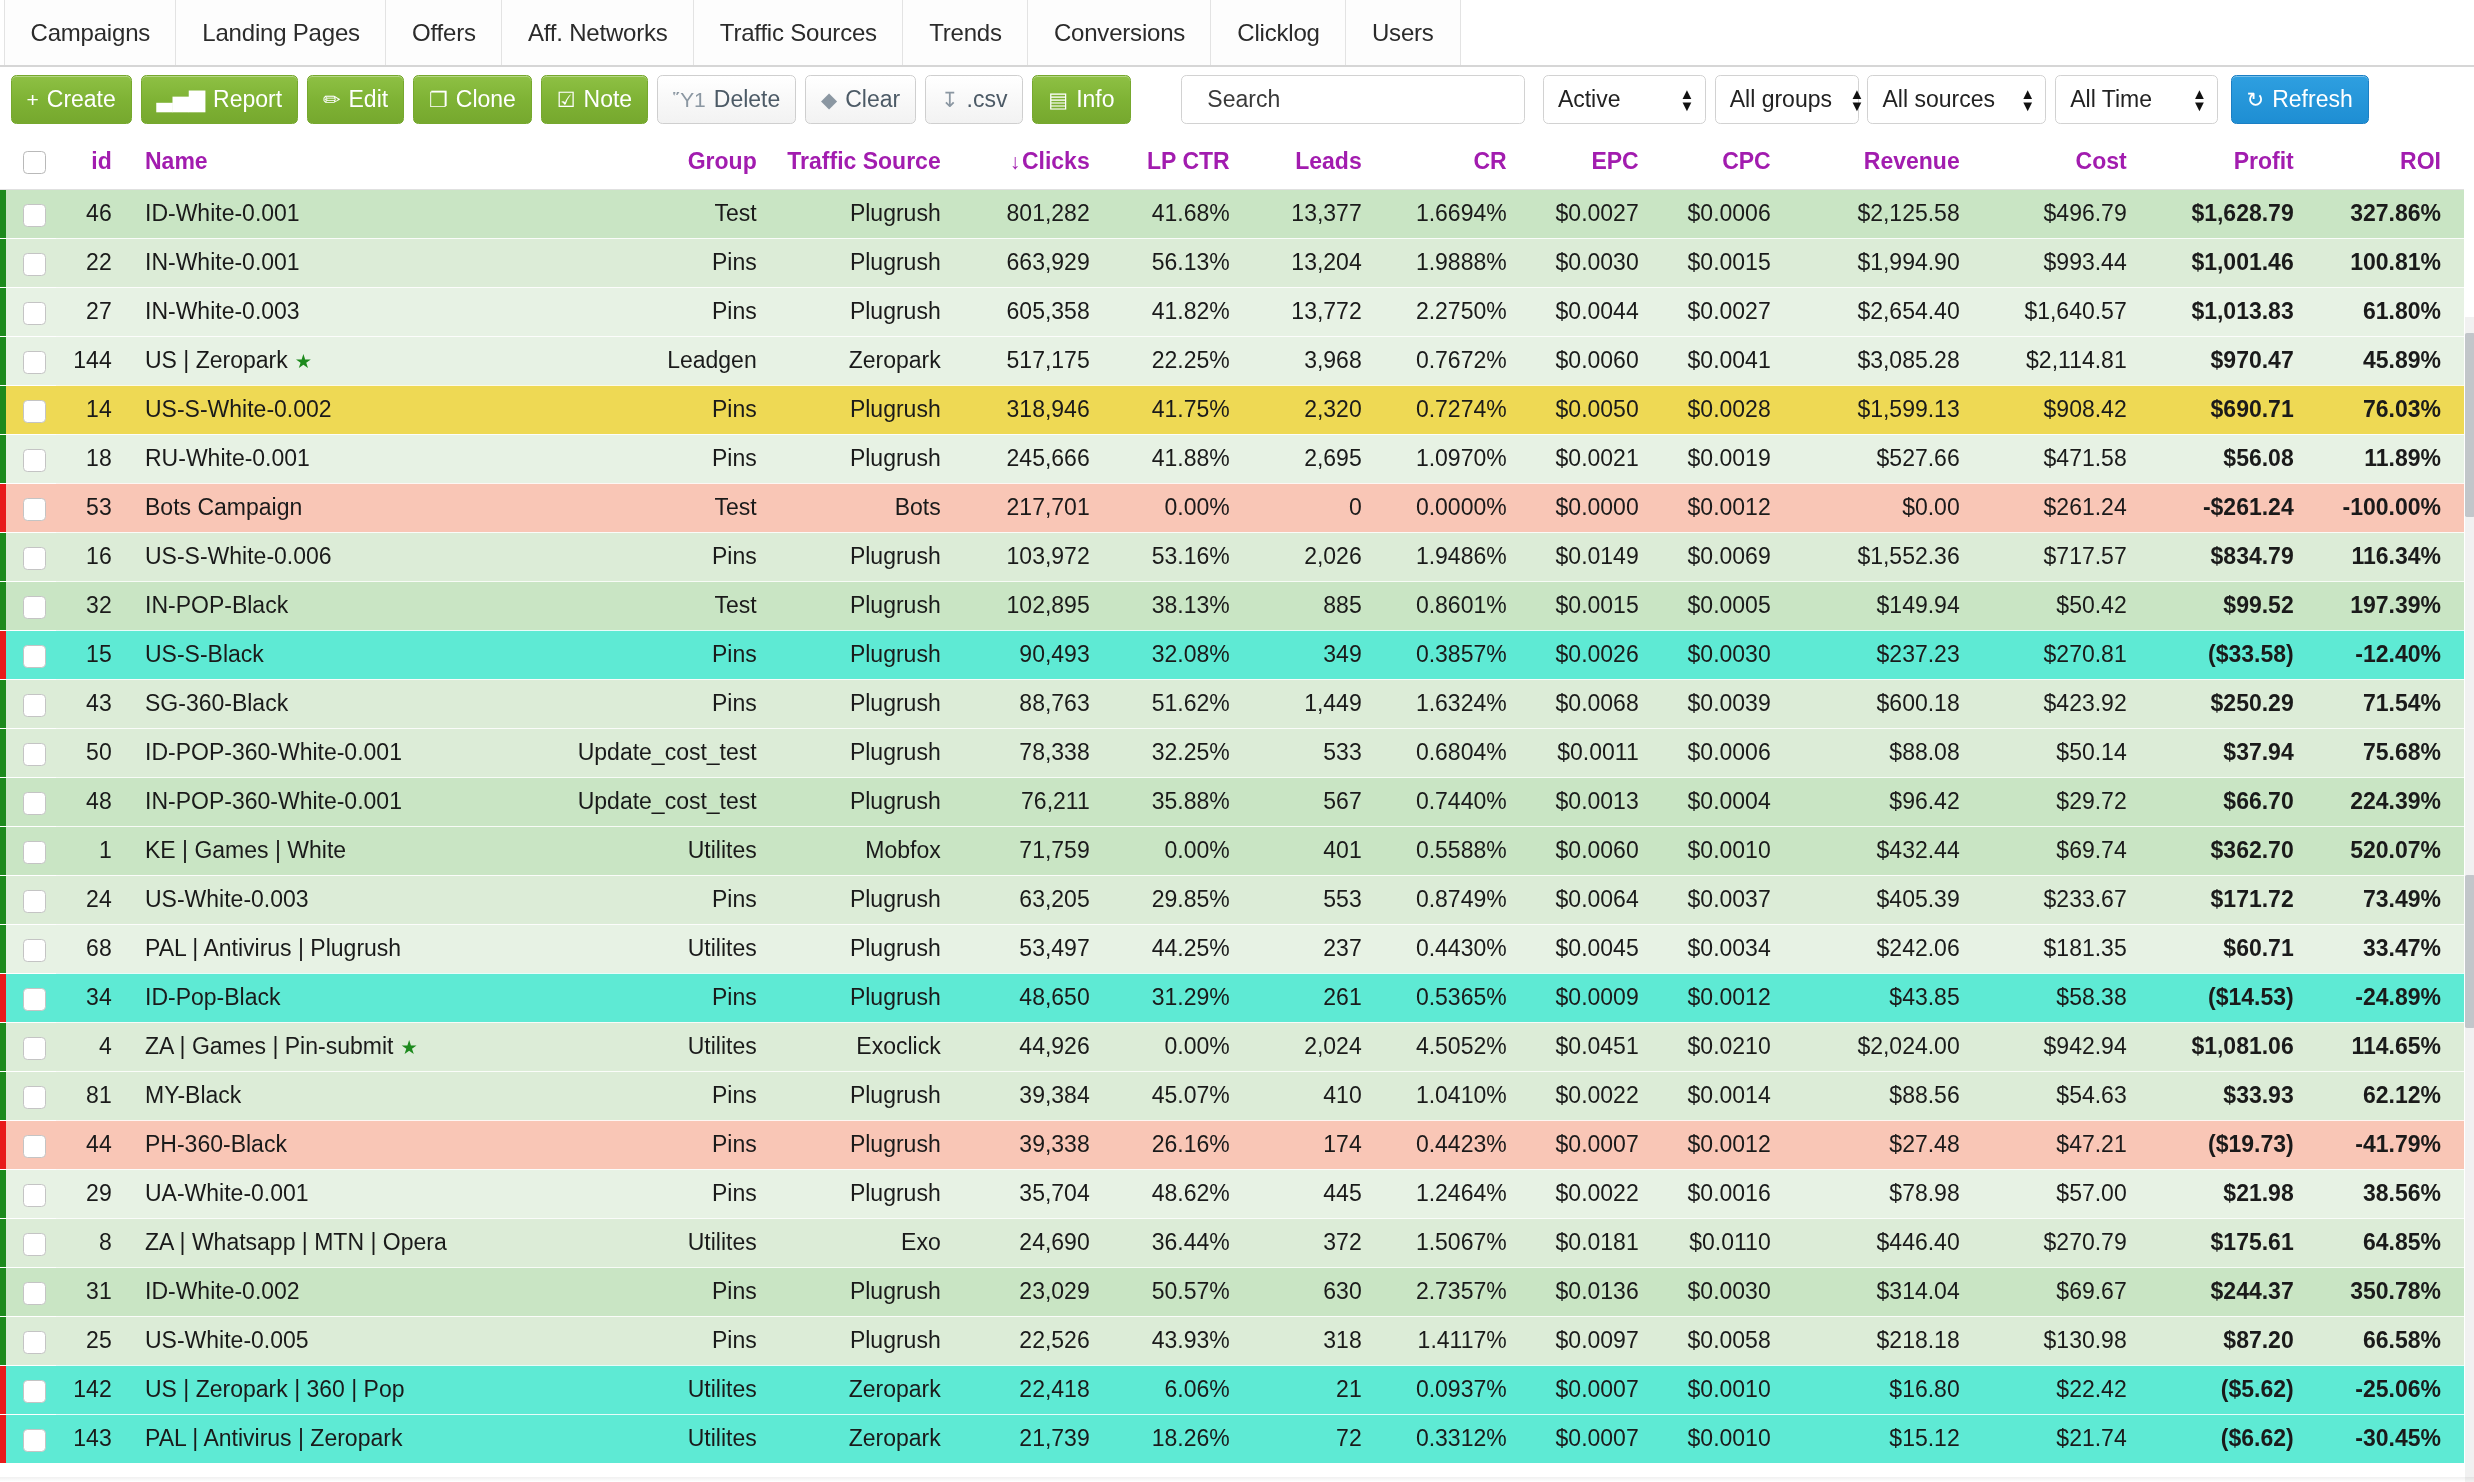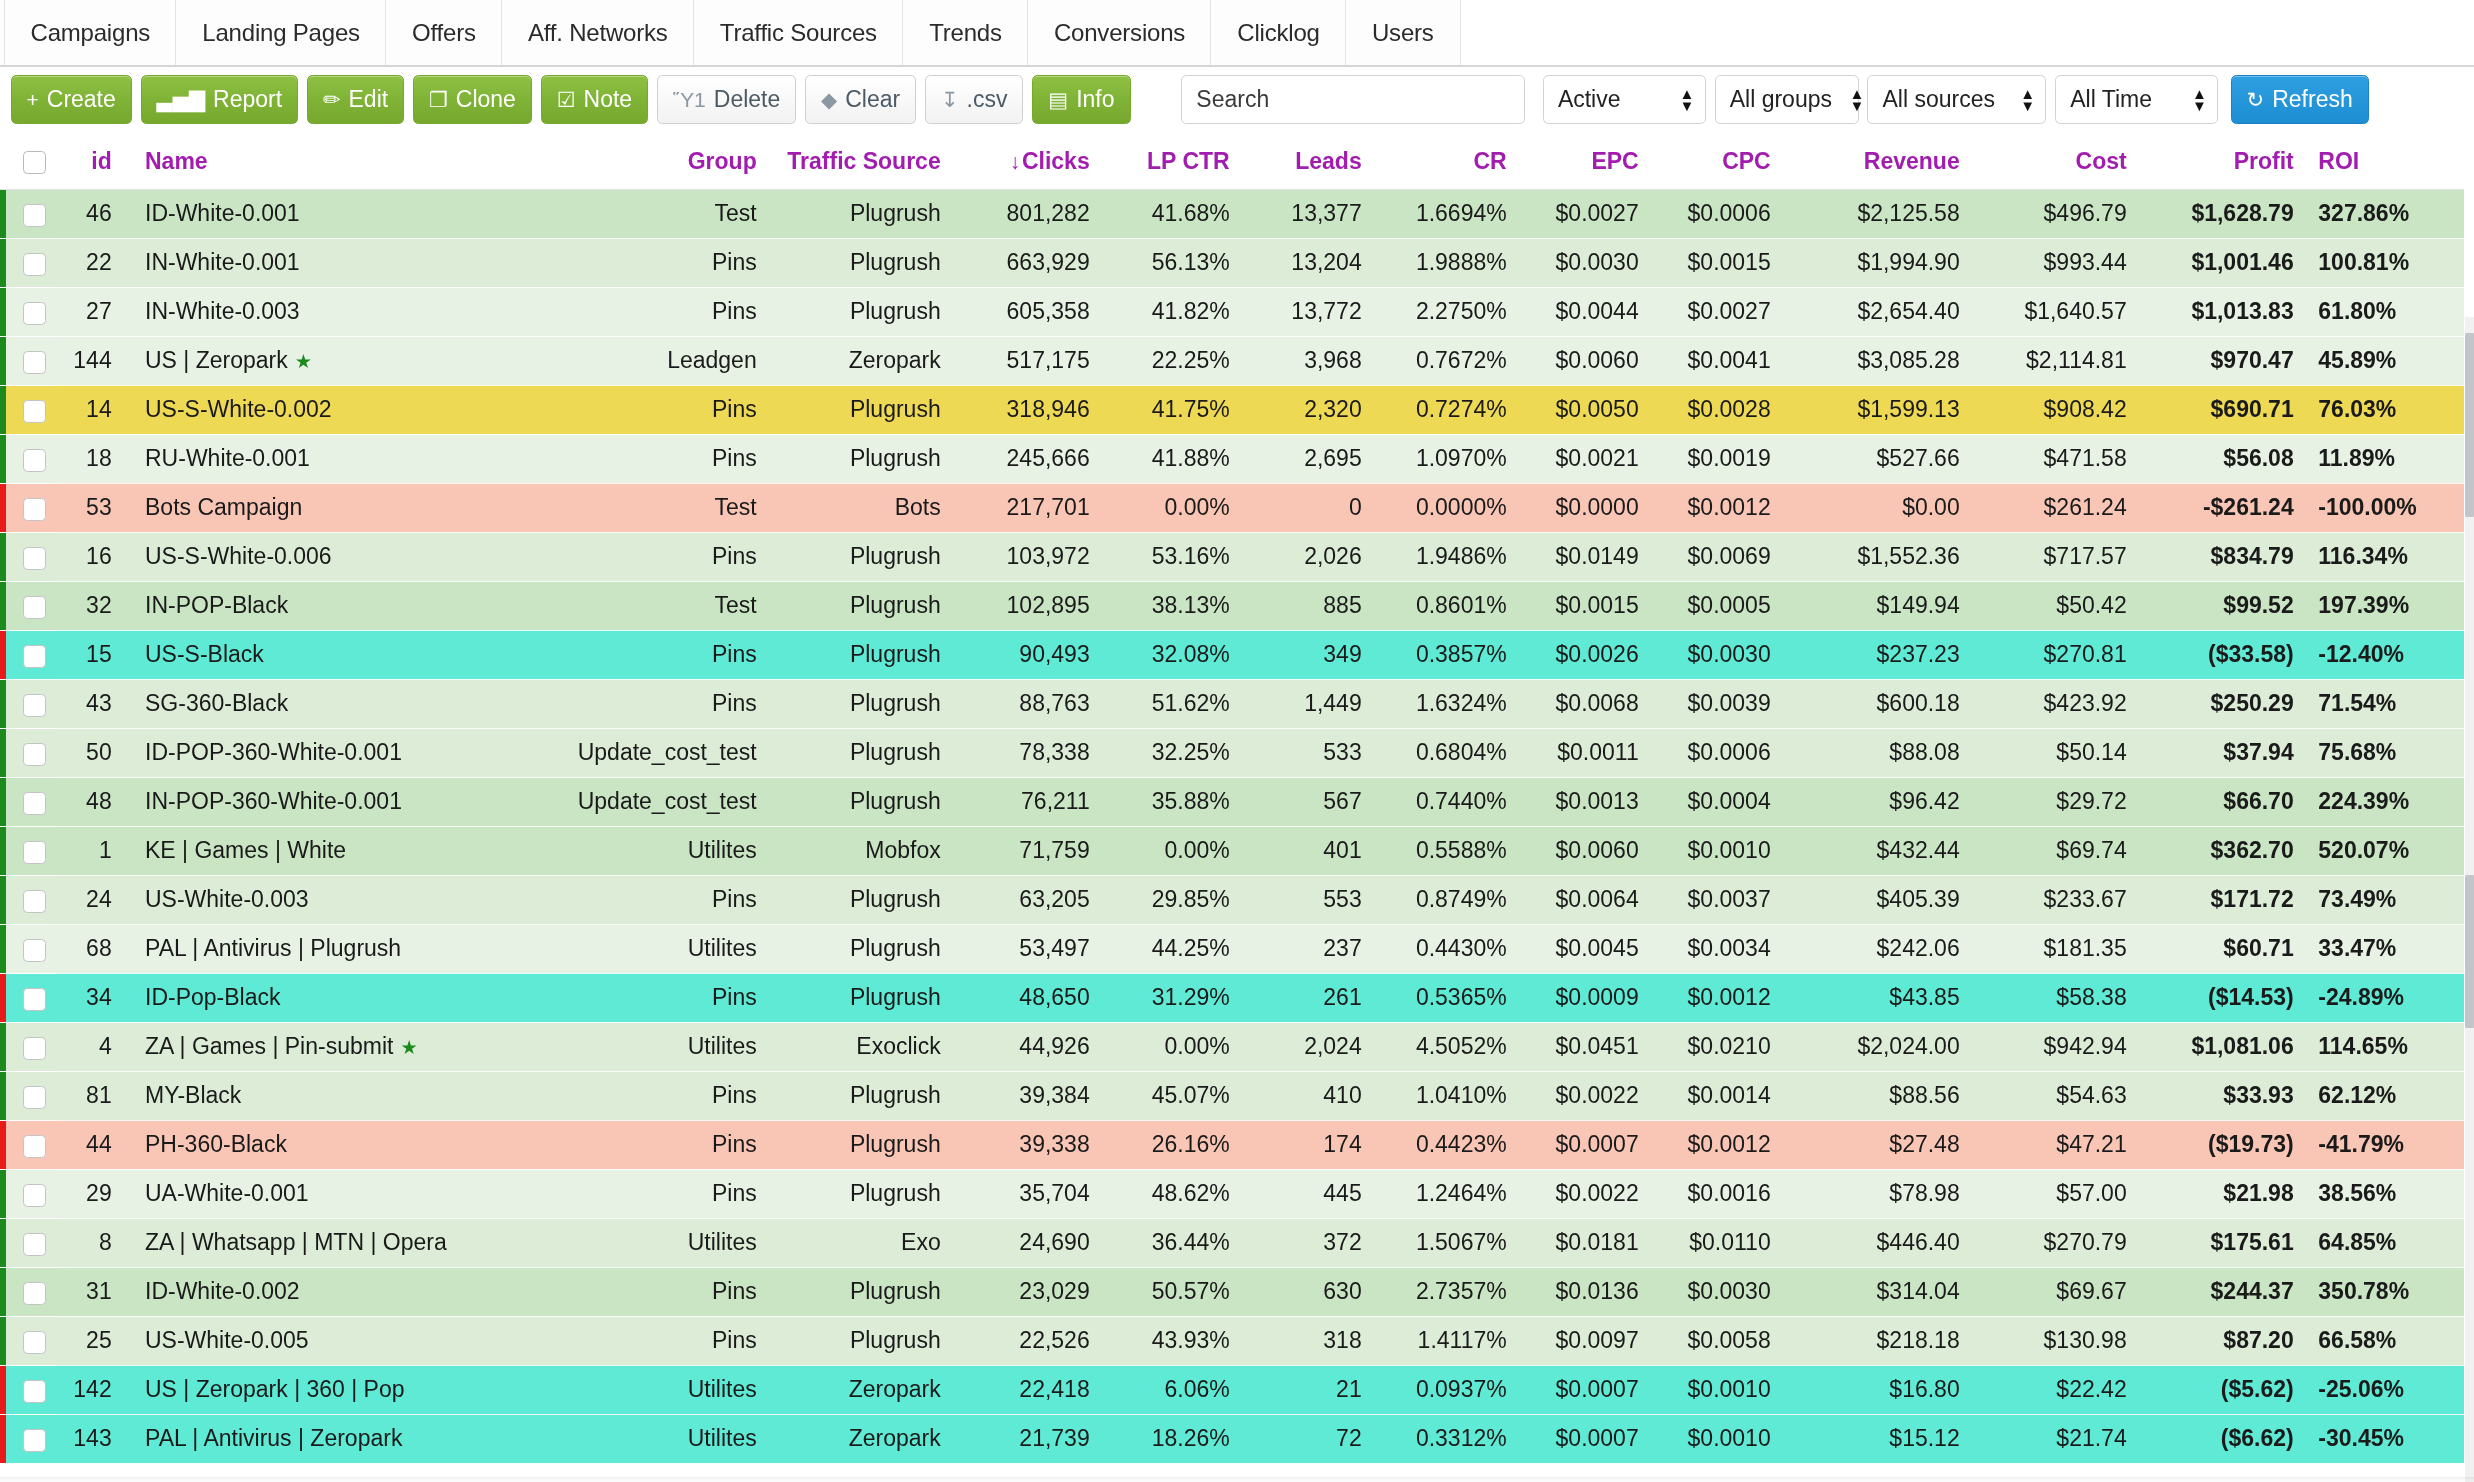--- a/index.html
+++ b/index.html
@@ -74,21 +74,21 @@
     background: linear-gradient(to bottom, #2e9fe0 0%, #1e8ed3 100%);
     margin-left: 3.5px;
   }
 
   .search-box {
     height: 49px;
     width: 344px;
     margin-left: 42px;
     border: 0.9px solid #d2d2d2;
     border-radius: 5.3px;
-    padding: 0 14px;
+    padding: 0 25px;
     font-size: 23px;
     font-family: "Liberation Sans", sans-serif;
     color: #333;
     background: #fff;
     outline: none;
   }
   .search-box::placeholder { color: #3a3a3a; }
 
   .sel {
     height: 49px;
@@ -150,21 +150,21 @@
   .c-ts    { width: 184px; text-align: right; }
   .c-clicks{ width: 149px; text-align: right; }
   .c-lpctr { width: 140px; text-align: right; }
   .c-leads { width: 132px; text-align: right; }
   .c-cr    { width: 145px; text-align: right; }
   .c-epc   { width: 132px; text-align: right; }
   .c-cpc   { width: 132px; text-align: right; }
   .c-rev   { width: 189px; text-align: right; }
   .c-cost  { width: 167px; text-align: right; }
   .c-profit{ width: 167px; text-align: right; font-weight: bold; }
-  .c-roi   { width: 158px; text-align: left; font-weight: bold; padding-right: 23px !important; }
+  .c-roi   { width: 158px; text-align: right; font-weight: bold; padding-right: 23px !important; }
 
   tr.row { height: 47px; }
   .chk {
     width: 23px; height: 23px;
     border: 1.8px solid #c4c4c4;
     border-radius: 4.4px;
     background: #fff;
     display: inline-block;
     vertical-align: middle;
     cursor: pointer;

